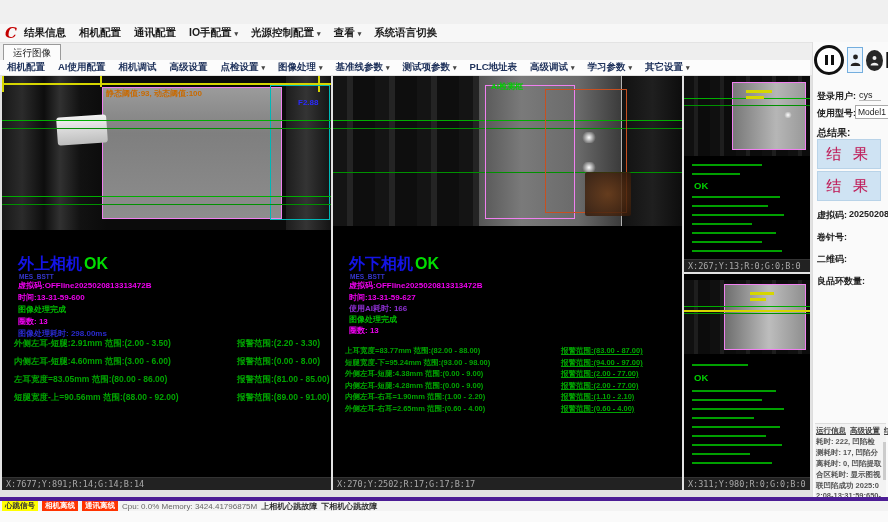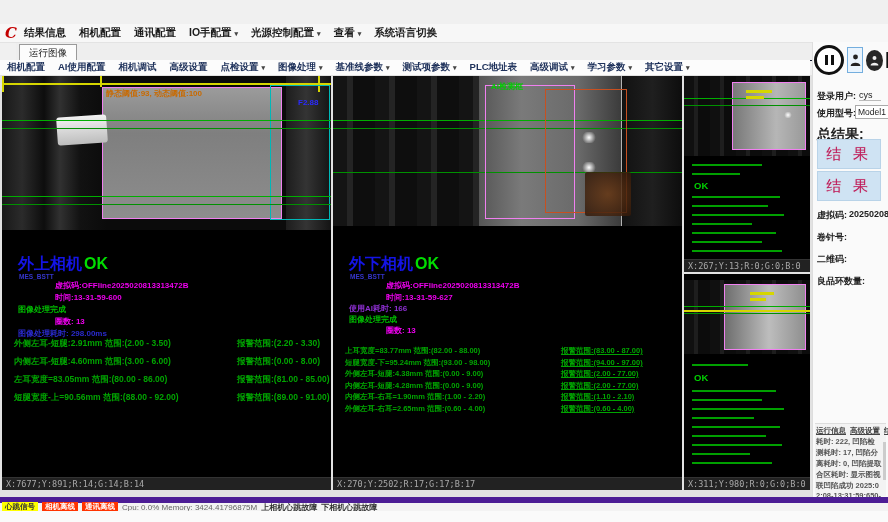--- a/index.html
+++ b/index.html
@@ -13,21 +13,21 @@
   .wc{position:absolute;right:8px;top:11px;display:flex;gap:16px;font-size:9px;color:#8a8a8a;}
   .wc span{cursor:default;}
 
   
   .menubar{position:absolute;left:0;top:24px;width:888px;height:19px;background:#f7f7f7;display:flex;align-items:center;padding-left:5px;box-sizing:border-box;border-bottom:1px solid #e3e3e3;}
   .logo{font-family:"DejaVu Serif",serif;font-style:italic;font-weight:bold;color:#c40000;font-size:15px;width:19px;line-height:16px;}
   .mi{font-size:10.5px;font-weight:600;color:#1a1a1a;margin-right:13px;white-space:nowrap;}
   .has-arrow::after{content:"\25BE";font-size:7px;color:#444;margin-left:3px;}
 
   
-  .tabrow{position:absolute;left:0;top:43px;width:810px;height:17px;background:#eeeeee;border-bottom:1px solid #0f172a;margin-left:16px;}
+  .tabrow{position:absolute;left:0;top:43px;width:810px;height:17px;background:#eeeeee;border-bottom:1px solid #0f172a;}
   .tab{position:absolute;left:3px;top:1px;height:15px;padding:0 9px;background:#fcfcfc;border:1px solid #9a9a9a;border-bottom:none;font-size:9.5px;line-height:15px;color:#222;}
 
   
   .toolbar{position:absolute;left:0;top:60px;width:810px;height:15px;background:#fcfcfc;display:flex;align-items:center;padding-left:7px;box-sizing:border-box;}
   .ti{font-size:9.5px;font-weight:600;color:#20335c;margin-right:13px;white-space:nowrap;}
 
   
   .main{position:absolute;left:0;top:75px;width:812px;height:422px;background:#e2e2e2;}
   .panel{position:absolute;background:#000;overflow:hidden;}
   .p1{left:2px;top:1px;width:329px;height:414px;}
@@ -37,21 +37,21 @@
 
   .imgzone{position:absolute;left:0;top:0;overflow:hidden;}
   .hline{position:absolute;left:0;height:1px;}
   .coords{position:absolute;left:0;bottom:0;width:100%;height:13px;background:#222;border-top:1px solid #333;
           color:#a9a9a9;font-family:"DejaVu Sans Mono",monospace;font-size:8.5px;line-height:13px;padding-left:4px;box-sizing:border-box;}
 
   .cam-title{position:absolute;font-family:"Liberation Serif",serif;font-weight:bold;font-size:16px;color:#1414e6;white-space:nowrap;}
   .cam-title .ok{color:#00dd00;font-family:"Liberation Sans",sans-serif;margin-left:2px;}
   .mes{position:absolute;font-size:6.5px;color:#3535cc;font-weight:bold;}
   .rl{position:absolute;font-size:8px;font-weight:bold;white-space:nowrap;}
-  .magenta{color:#ee00ee;margin-left:37px;} .green{color:#00bb00;} .blue{color:#2a2acc;} .purple{color:#8c2fd0;}
+  .magenta{color:#ee00ee;} .green{color:#00bb00;} .blue{color:#2a2acc;} .purple{color:#8c2fd0;}
 
   .mrow{position:absolute;left:0;width:100%;}
   .mval{position:absolute;left:12px;font-size:8.5px;color:#00a400;white-space:nowrap;font-weight:600;}
   .malarm{position:absolute;left:235px;font-size:8.5px;color:#00a400;white-space:nowrap;font-weight:600;}
   .p2 .mval{font-size:7.5px;} .p2 .malarm{left:228px;font-size:7.5px;text-decoration:underline;}
 
   .gstreak{position:absolute;left:8px;height:2px;background:#00a000;}
   .ystreak{position:absolute;height:3px;background:#d6d600;}
   .okmini{position:absolute;left:10px;font-size:9.5px;font-weight:bold;color:#00d000;}
 
@@ -69,21 +69,21 @@
   .resultbox{position:absolute;left:4px;width:62px;height:28px;background:#cfe3f3;border:1px solid #b9d3e8;
              display:flex;align-items:center;justify-content:center;}
   .resultbox span{font-family:"Liberation Serif",serif;font-weight:normal;font-size:15px;color:#be185d;letter-spacing:4px;text-shadow:0 0 1px #caa;}
   .infopanel{position:absolute;left:2px;top:381px;width:71px;height:72px;background:#f3f3f3;border-top:1px solid #ddd;}
   .infotabs{display:flex;gap:4px;padding:2px 0 0 1px;}
   .infotabs span{font-size:7.5px;font-weight:bold;color:#444;text-decoration:underline;white-space:nowrap;}
   .logtext{font-size:7.5px;color:#555;font-weight:600;line-height:1.45;padding:1px 4px 0 1px;word-break:break-all;}
   .sscroll{position:absolute;right:0;top:18px;width:3px;height:38px;background:#ccc;}
 
   
-  .statusbar{position:absolute;left:0;top:497px;width:888px;height:14px;background:#f3f3f3;border-top:6px solid #4c1d95;
+  .statusbar{position:absolute;left:0;top:497px;width:888px;height:14px;background:#f3f3f3;border-top:4px solid #4c1d95;
              display:flex;align-items:center;padding-left:2px;gap:4px;box-sizing:border-box;}
   .badge{height:10px;line-height:10px;font-size:7.5px;font-weight:bold;padding:0 3px;white-space:nowrap;}
   .b-yellow{background:#ffff00;color:#333;}
   .b-red{background:#ff3300;color:#fff;}
   .sbtext{font-size:8px;color:#666;white-space:nowrap;}
   .sbfault{font-size:8px;color:#333;font-weight:600;white-space:nowrap;}
   .bottomstrip{position:absolute;left:0;top:511px;width:888px;height:11px;background:#fafafa;}
 </style>
 </head>
 <body>
@@ -292,21 +292,21 @@
         </svg>
       </div>
     </div>
 
     <span class="slabel" style="left:4px;top:48px;">登录用户:</span>
     <span class="sval" style="left:46px;top:48px;border-bottom:1px solid #bbb;padding-right:8px;">cys</span>
 
     <span class="slabel" style="left:4px;top:65px;">使用型号:</span>
     <span class="valbox" style="left:42px;top:63px;width:30px;">Model1</span>
 
-    <span class="slabel" style="left:4px;top:84px;font-size:14px;">总结果:</span>
+    <span class="slabel" style="left:4px;top:84px;font-size:10px;">总结果:</span>
 
     <div class="resultbox" style="top:97px;">
       <span>结 果</span>
     </div>
     <div class="resultbox" style="top:129px;">
       <span>结 果</span>
     </div>
 
     <span class="slabel" style="left:4px;top:167px;">虚拟码:</span>
     <span class="sval" style="left:36px;top:167px;font-weight:600;">20250208</span>

